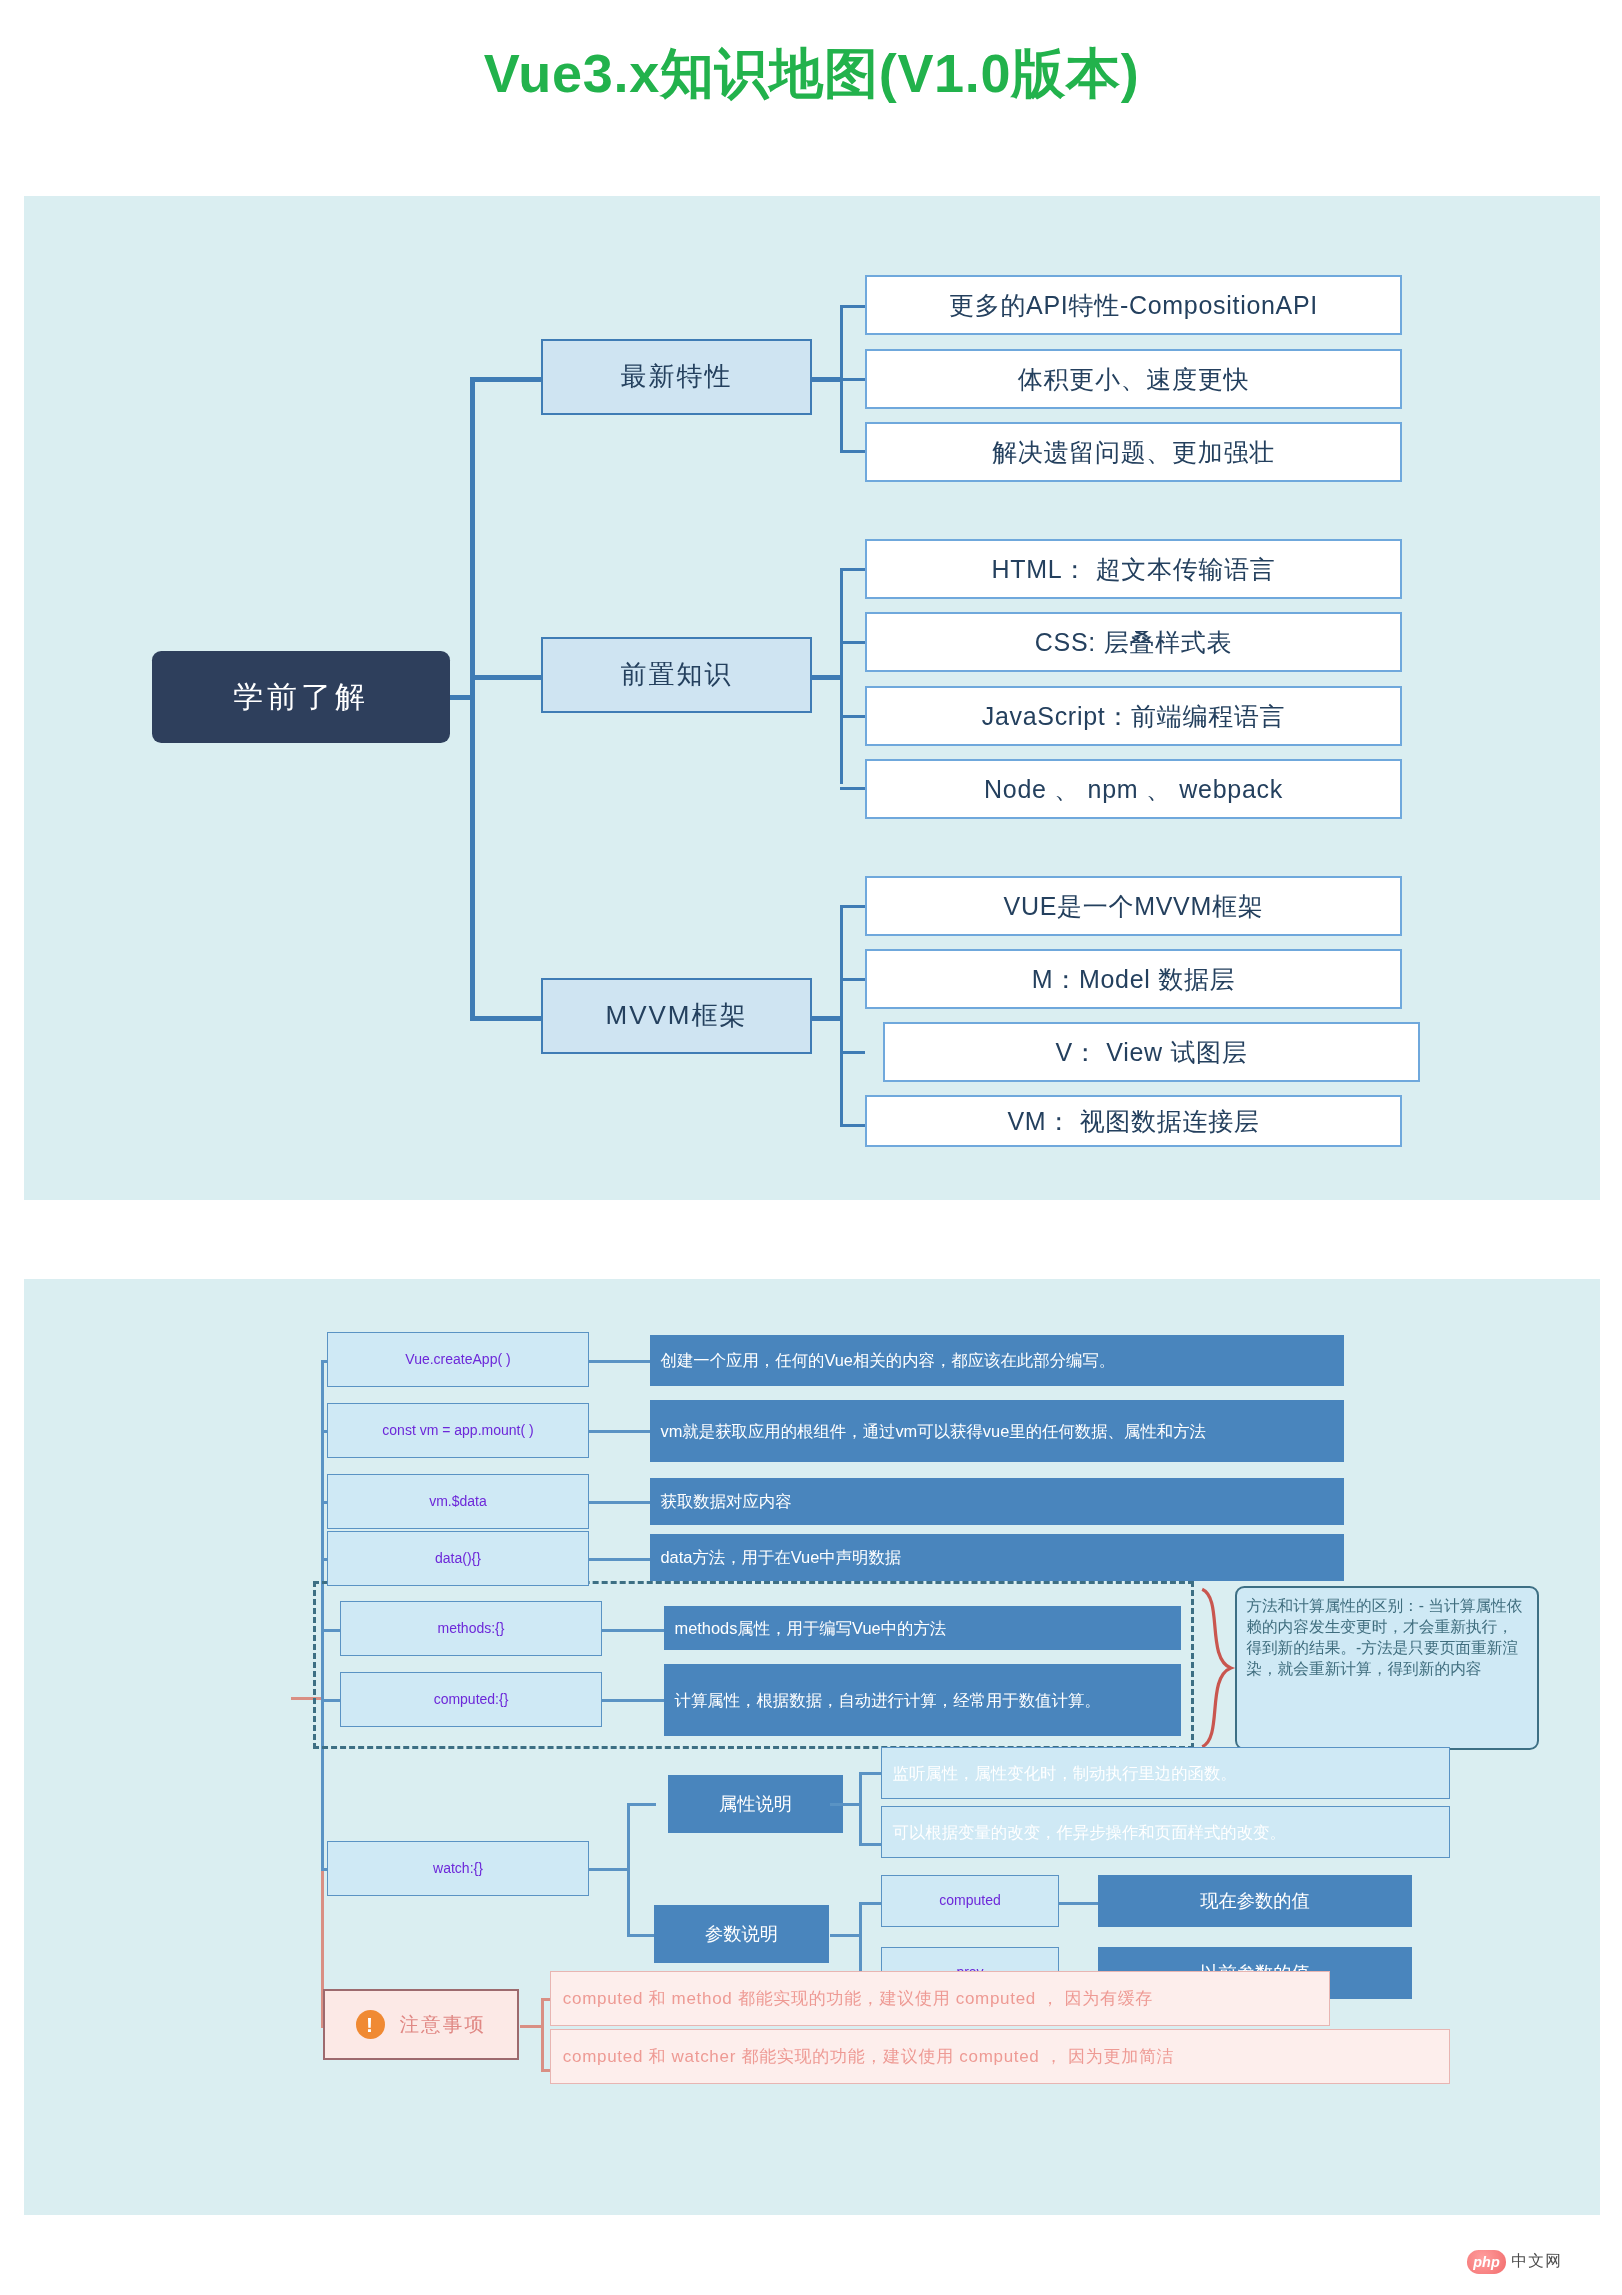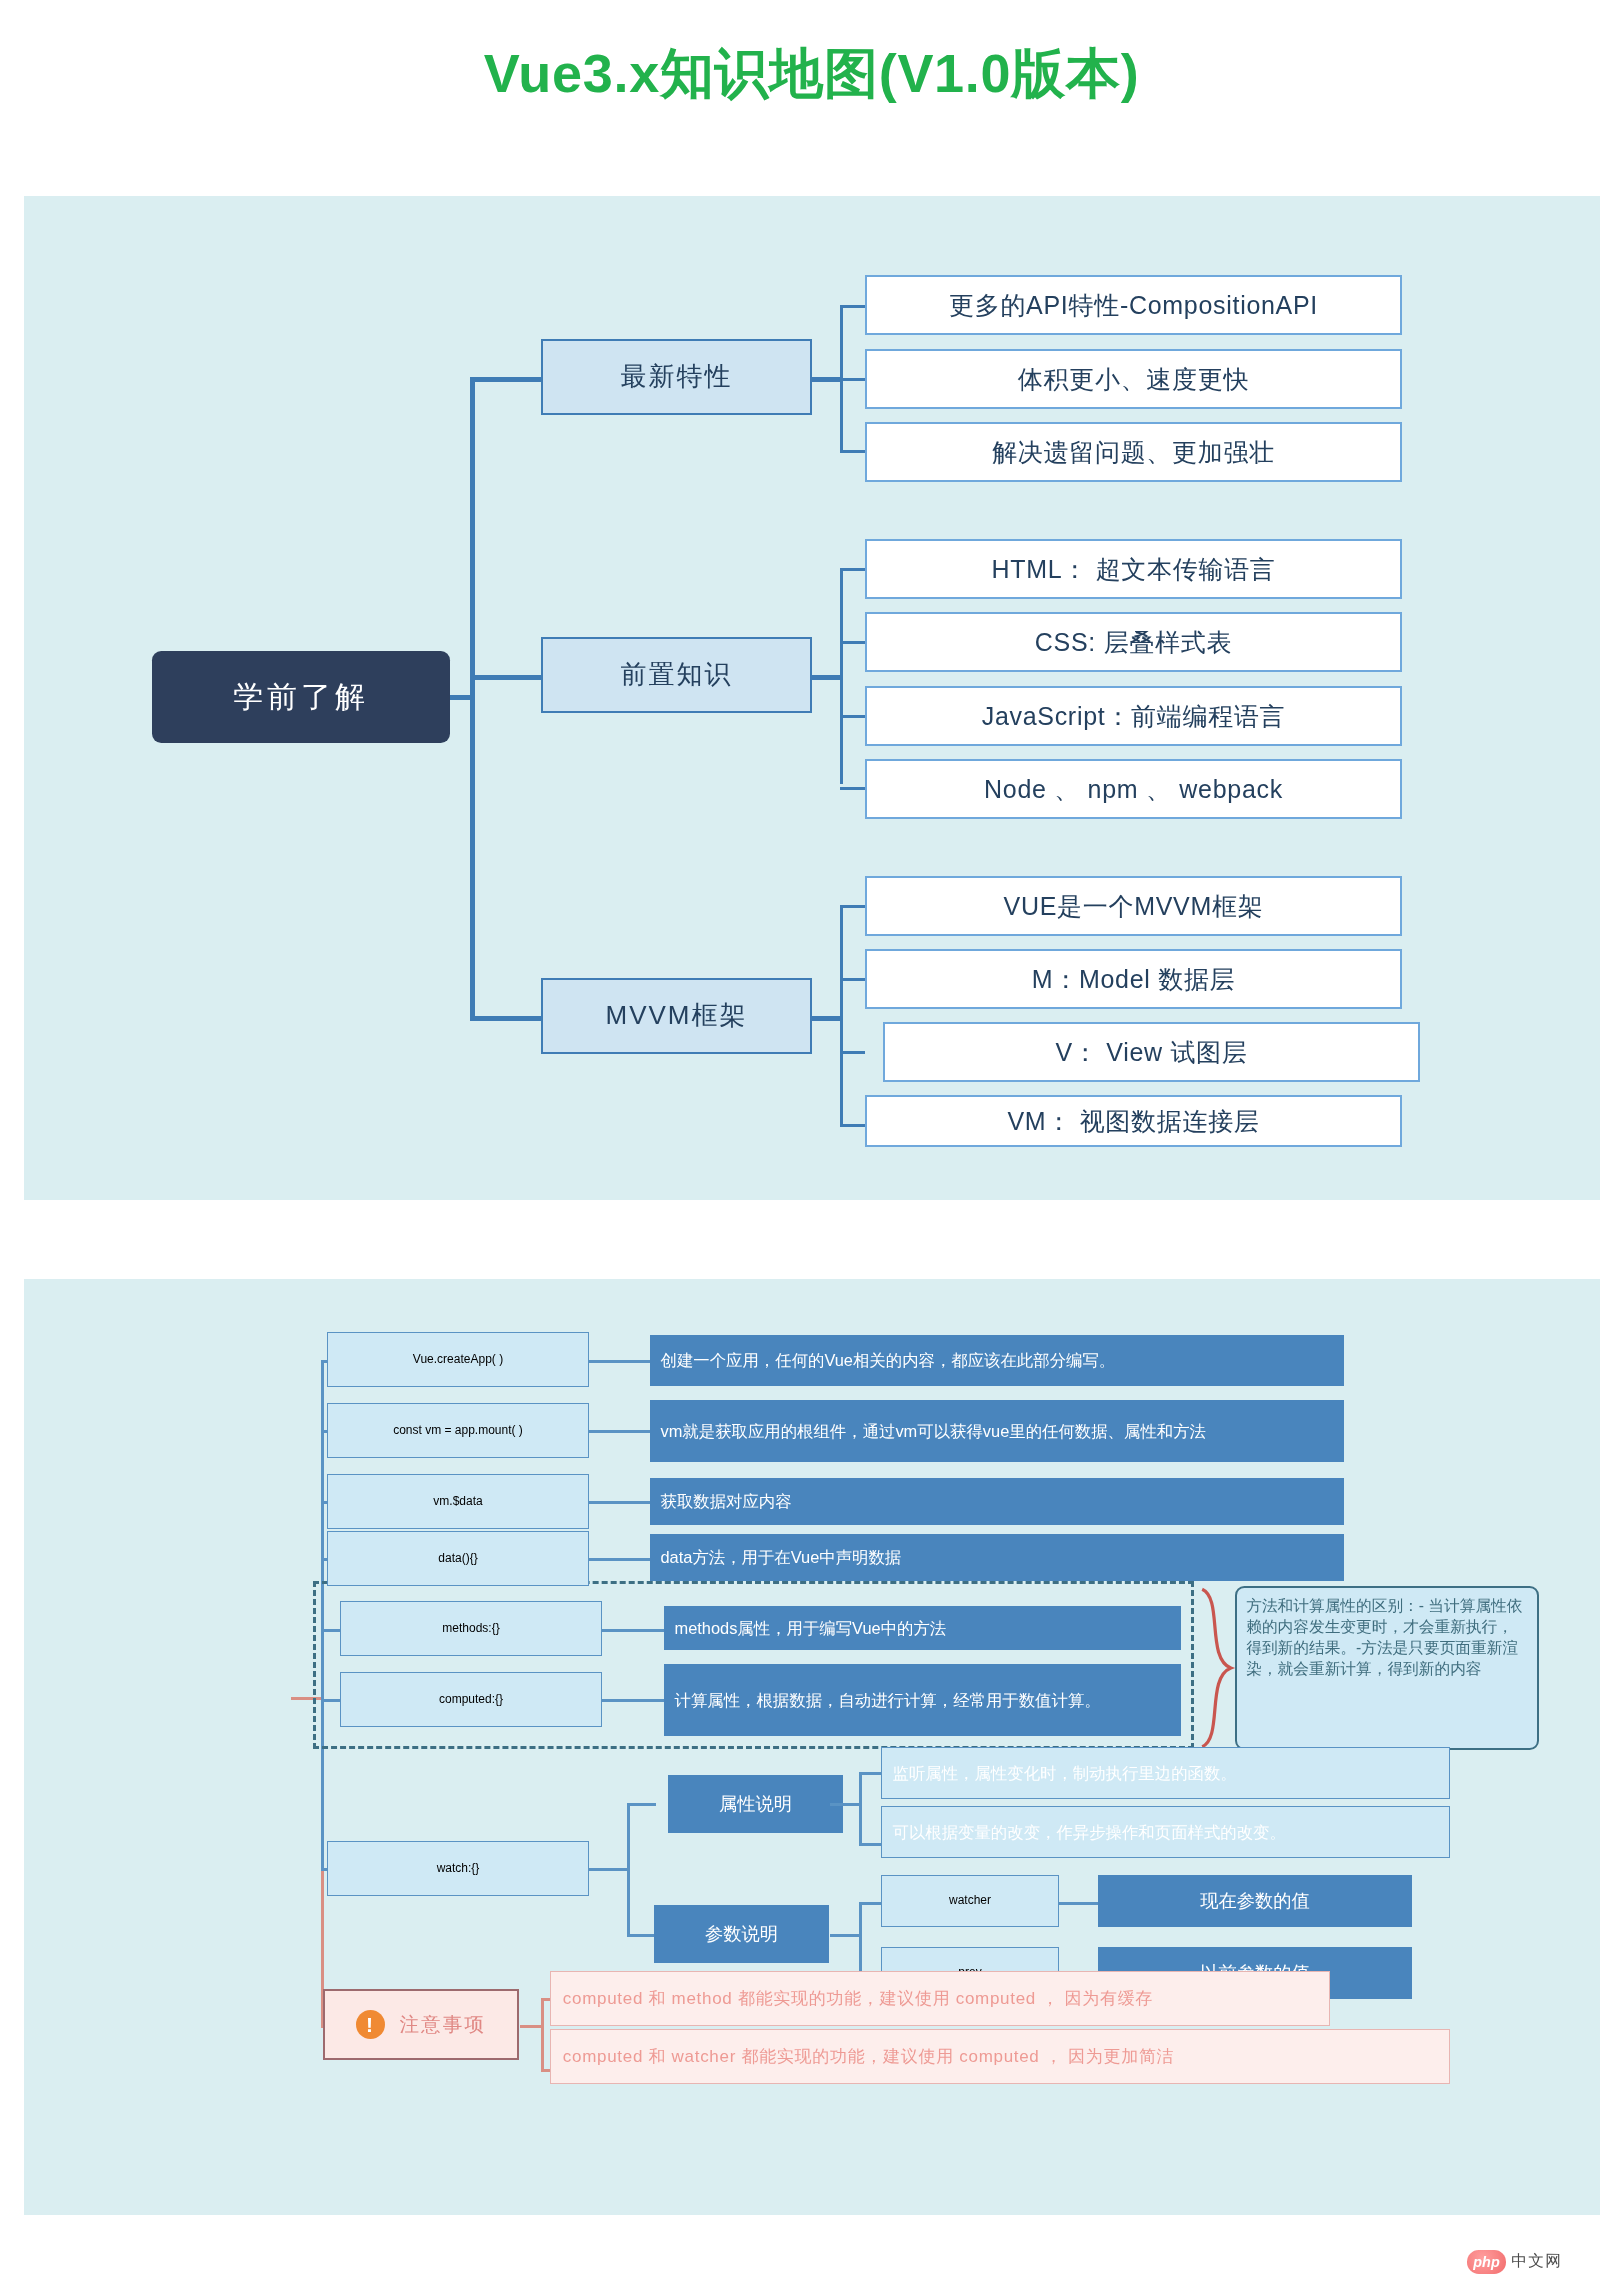--- a/index.html
+++ b/index.html
@@ -32,21 +32,21 @@
     font-size:30px;letter-spacing:3.9px;
   }
   .branch1{
     background:#cfe4f2;border:2px solid #3f7cb5;color:#24405e;
     font-size:26px;letter-spacing:2px;
   }
   .leaf1{
     background:#ffffff;border:2px solid #6fa8dc;color:#24405e;
     font-size:25px;letter-spacing:0.7px;
   }
-  .lightbox{background:#cfe9f5;border:1.3px solid #5a93c4;color:#000000;font-size:12px;}
+  .lightbox{background:#cfe9f5;border:1.3px solid #5a93c4;color:#6d28d9;font-size:14px;}
   .darkbox{background:#4985bd;color:#ffffff;font-size:16.4px;text-align:left;
            justify-content:flex-start;padding:0 10.5px;line-height:1.38;}
   .midbox{background:#4985bd;color:#fff;font-size:18.3px;}
   .palebox{background:#cfe9f5;border:1.3px solid #5a93c4;color:#ffffff;font-size:16.4px;
            text-align:left;justify-content:flex-start;padding:0 10.5px;}
   .callout{
     background:#cfe9f5;border:2px solid #3d6f84;border-radius:9.2px;color:#3f6d7e;
     font-size:15.7px;text-align:left;justify-content:flex-start;align-items:flex-start;
     padding:6.5px 9.2px;line-height:1.34;
   }
@@ -193,21 +193,21 @@
   <div class="ln2" style="left:859px;top:1843px;width:22px;height:2.6px;"></div>
   <div class="node palebox" style="left:881px;top:1747px;width:569px;height:52px;">监听属性，属性变化时，制动执行里边的函数。</div>
   <div class="node palebox" style="left:881px;top:1806px;width:569px;height:52px;">可以根据变量的改变，作异步操作和页面样式的改变。</div>
 
   <div class="node midbox" style="left:654px;top:1905px;width:175px;height:58px;">参数说明</div>
   <div class="ln2" style="left:830px;top:1934px;width:31px;height:2.6px;"></div>
   <div class="ln2" style="left:859px;top:1902px;width:2.6px;height:75px;"></div>
   <div class="ln2" style="left:859px;top:1902px;width:22px;height:2.6px;"></div>
   <div class="ln2" style="left:859px;top:1974px;width:22px;height:2.6px;"></div>
 
-  <div class="node lightbox" style="left:881px;top:1875px;width:178px;height:52px;">watcher</div>
+  <div class="node lightbox" style="left:881px;top:1875px;width:178px;height:52px;">computed</div>
   <div class="ln2" style="left:1059px;top:1902px;width:39px;height:2.6px;"></div>
   <div class="node midbox" style="left:1098px;top:1875px;width:314px;height:52px;">现在参数的值</div>
 
   <div class="node lightbox" style="left:881px;top:1947px;width:178px;height:52px;">prev</div>
   <div class="ln2" style="left:1059px;top:1974px;width:39px;height:2.6px;"></div>
   <div class="node midbox" style="left:1098px;top:1947px;width:314px;height:52px;">以前参数的值</div>
 
   <div class="node notebox" style="left:323px;top:1989px;width:196px;height:71px;">
     <span class="warn-icon">!</span>
     <span>注意事项</span>

